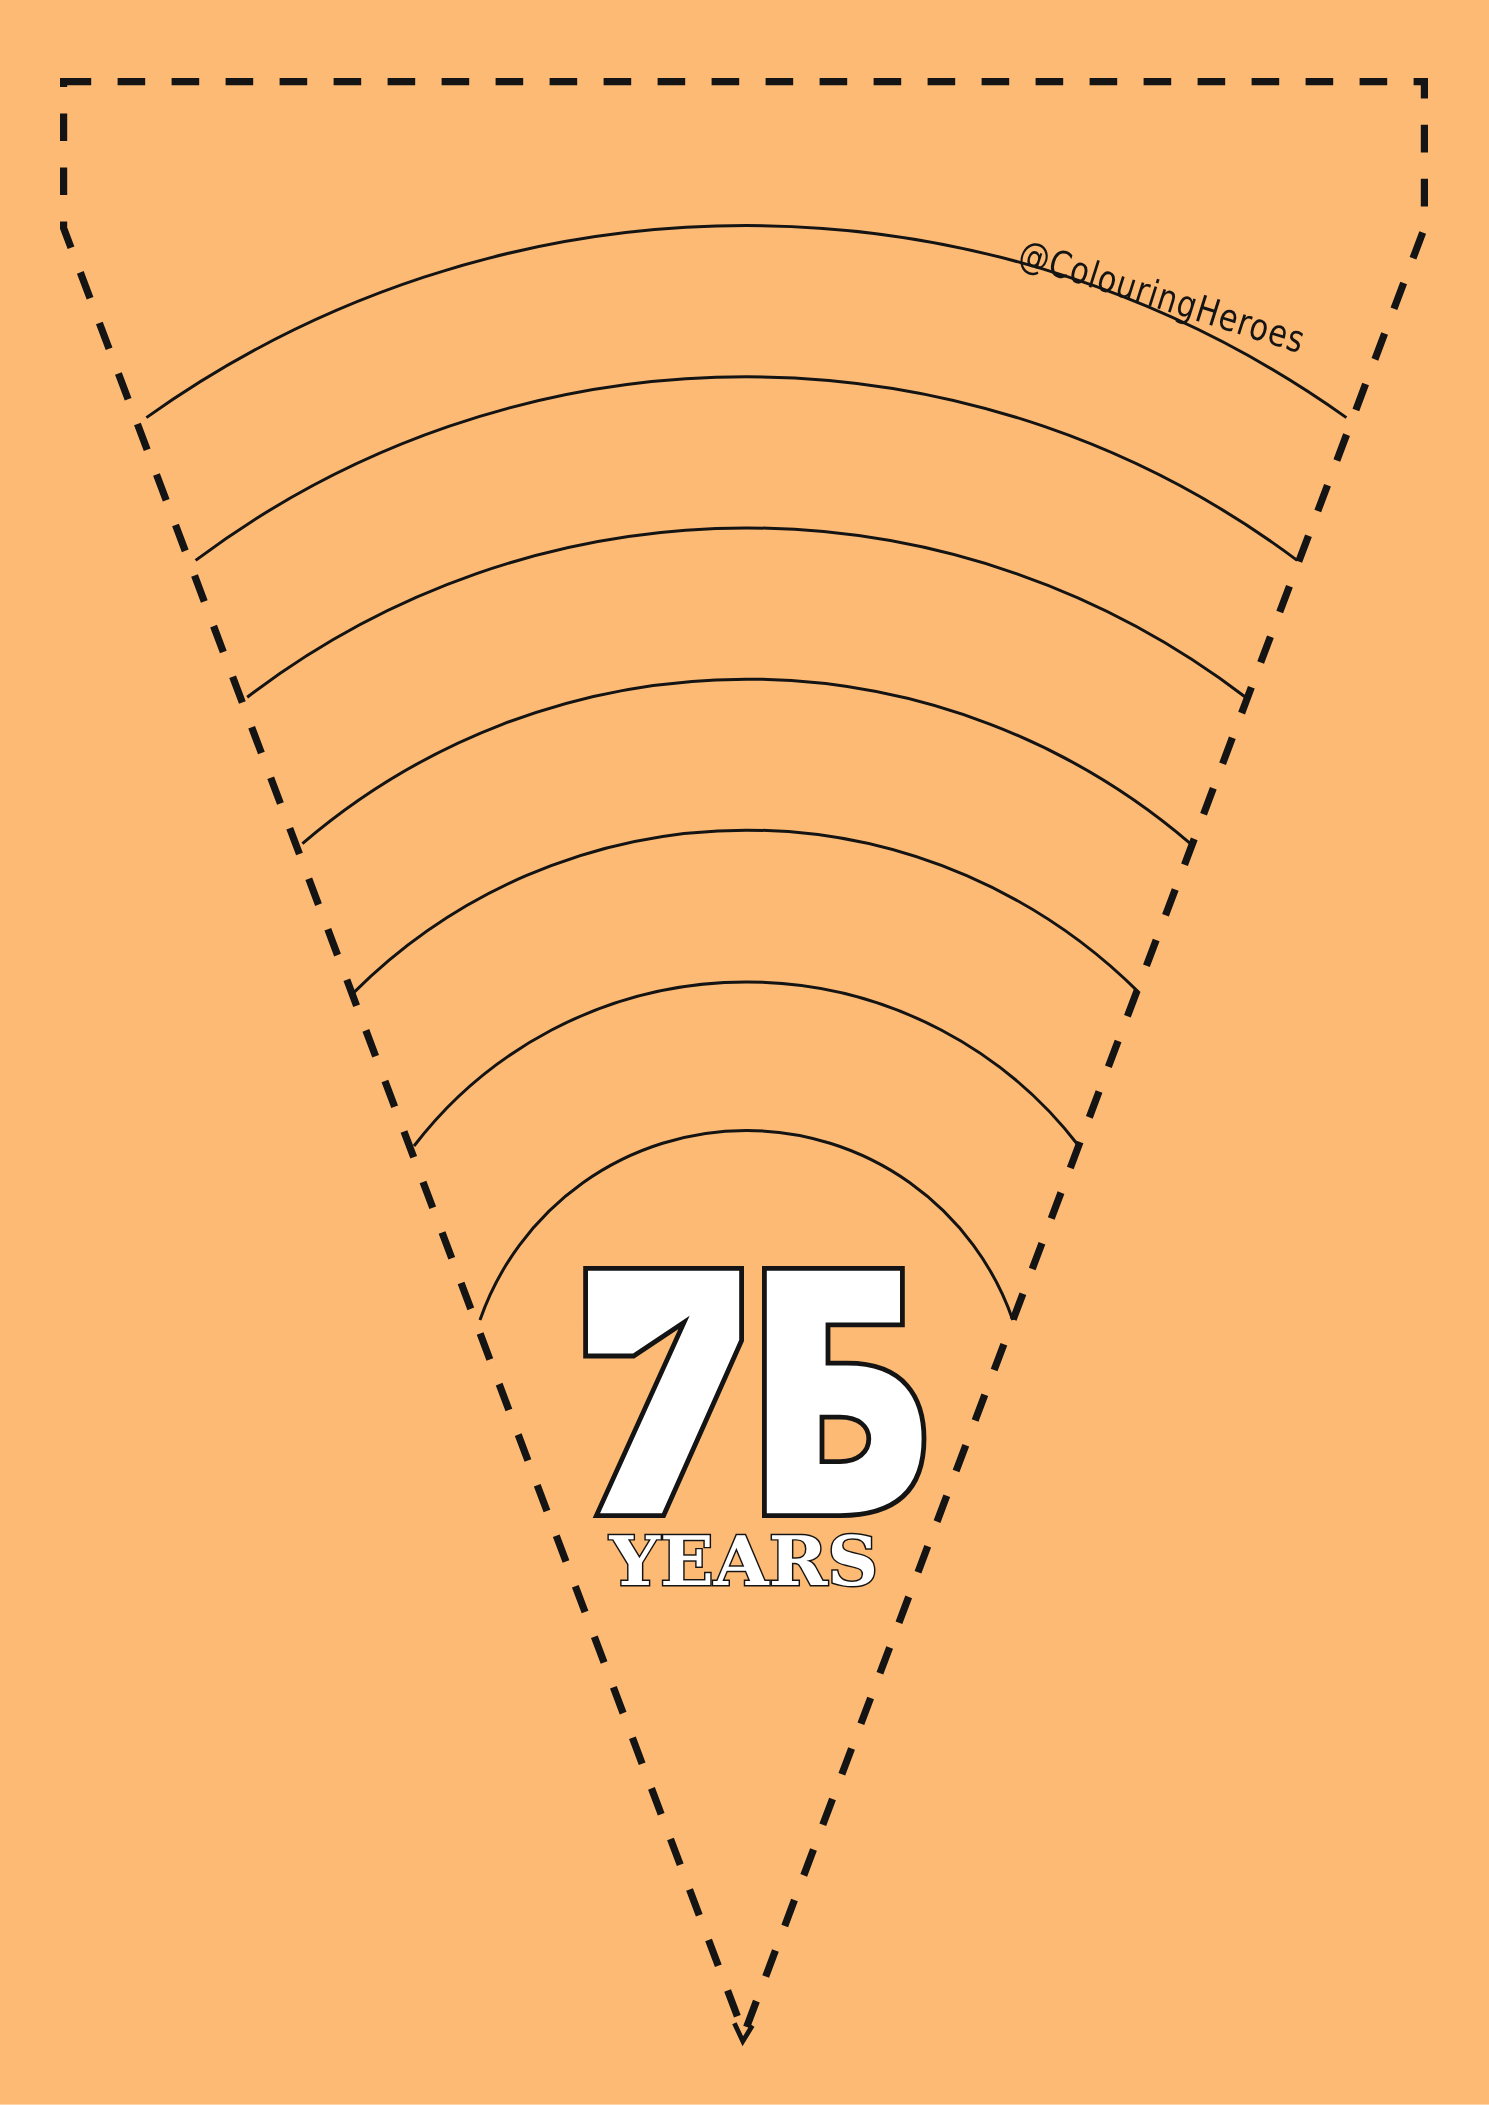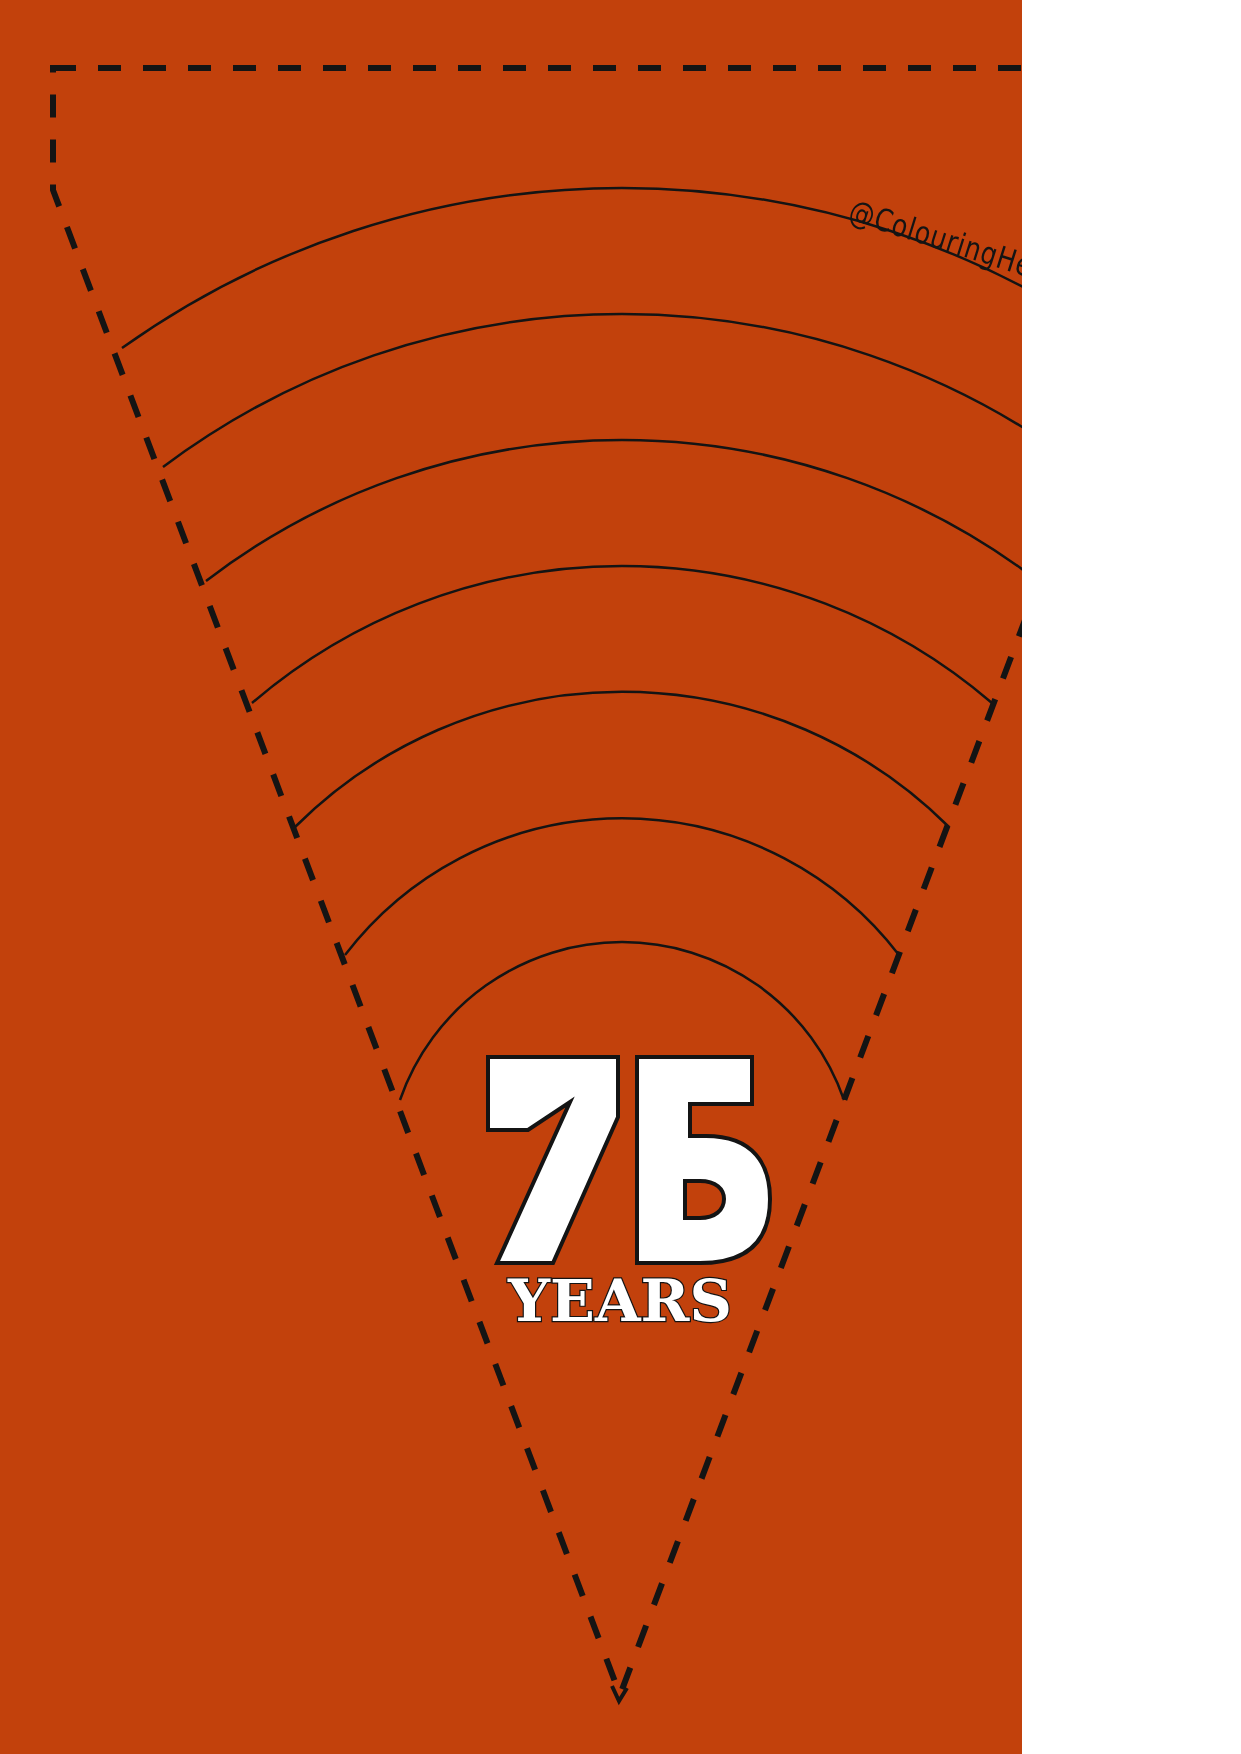--- a/index.html
+++ b/index.html
@@ -1,19 +1,19 @@
 <!DOCTYPE html>
 <html><head>
 <meta charset="utf-8">
 <style>
   html,body{margin:0;padding:0;background:#ffffff;}
   .page{
     position:relative;
-    width:1022px;height:1754px;
-    background:#c2410c;
+    width:1241px;height:1754px;
+    background:#fdba74;
     overflow:hidden;
     font-family:"DejaVu Sans", sans-serif;
   }
   .page svg{display:block;width:1241px;height:1754px;}
   .watermark-text{
     font-family:"DejaVu Sans", sans-serif;
     font-weight:normal;
     letter-spacing:1px;
   }
   .years-text{

